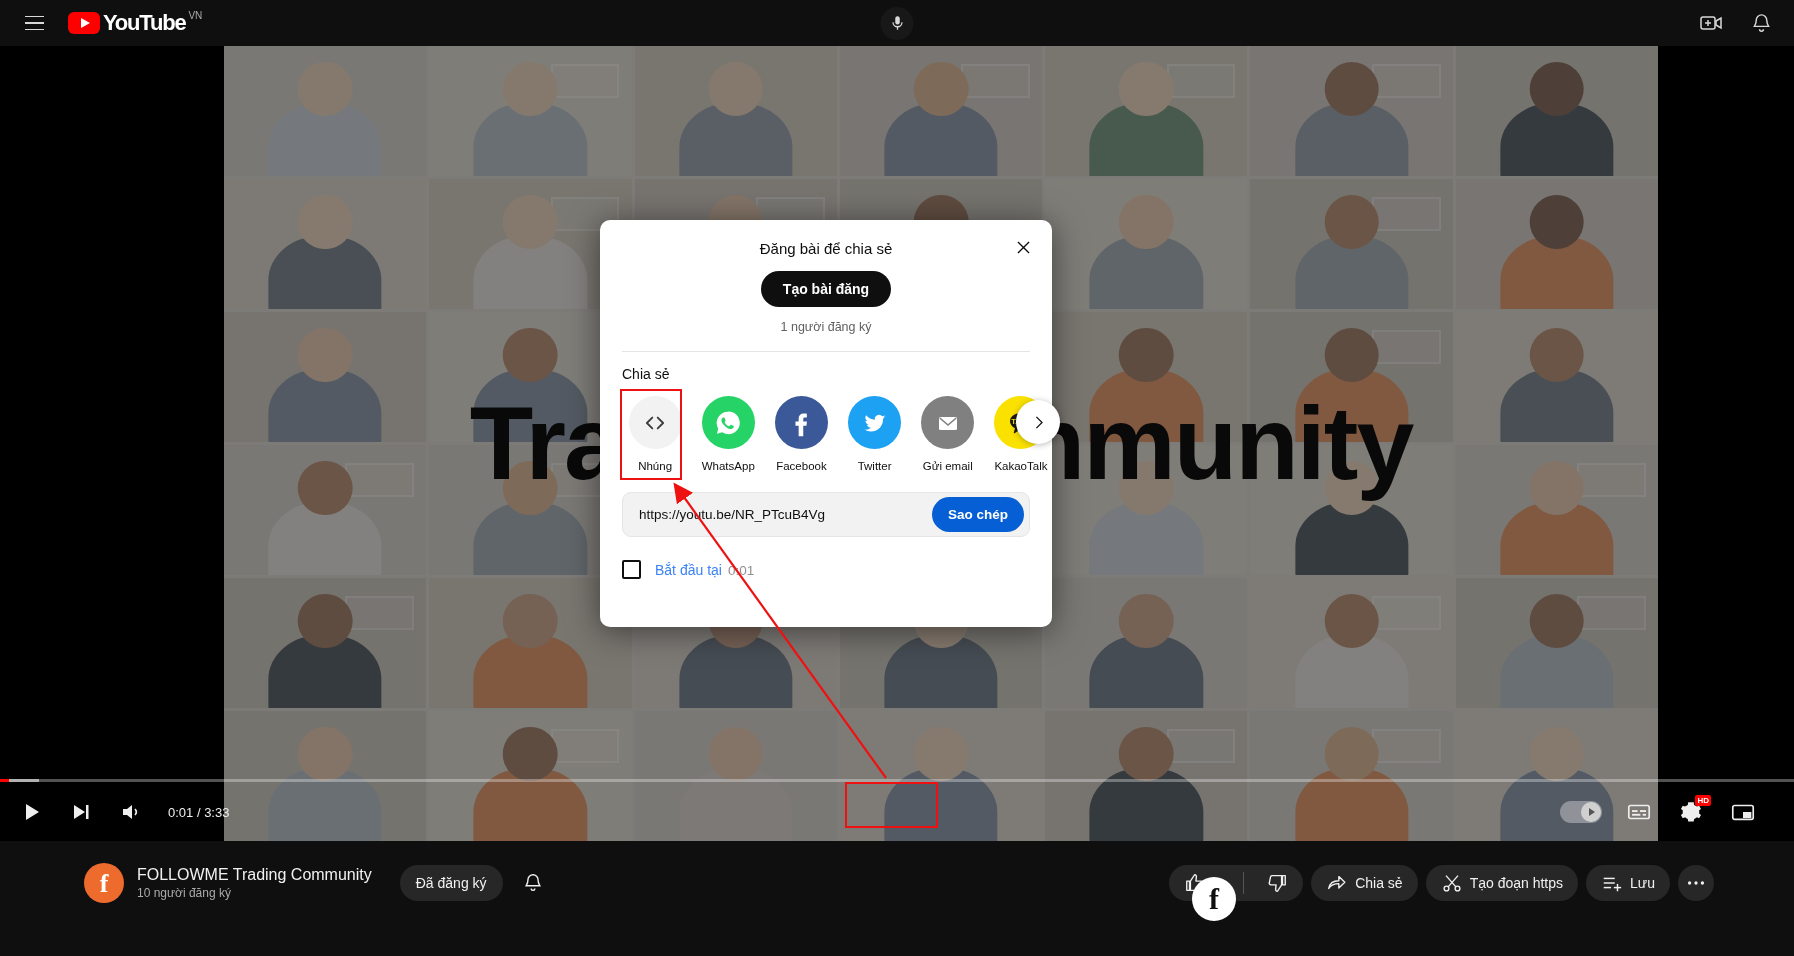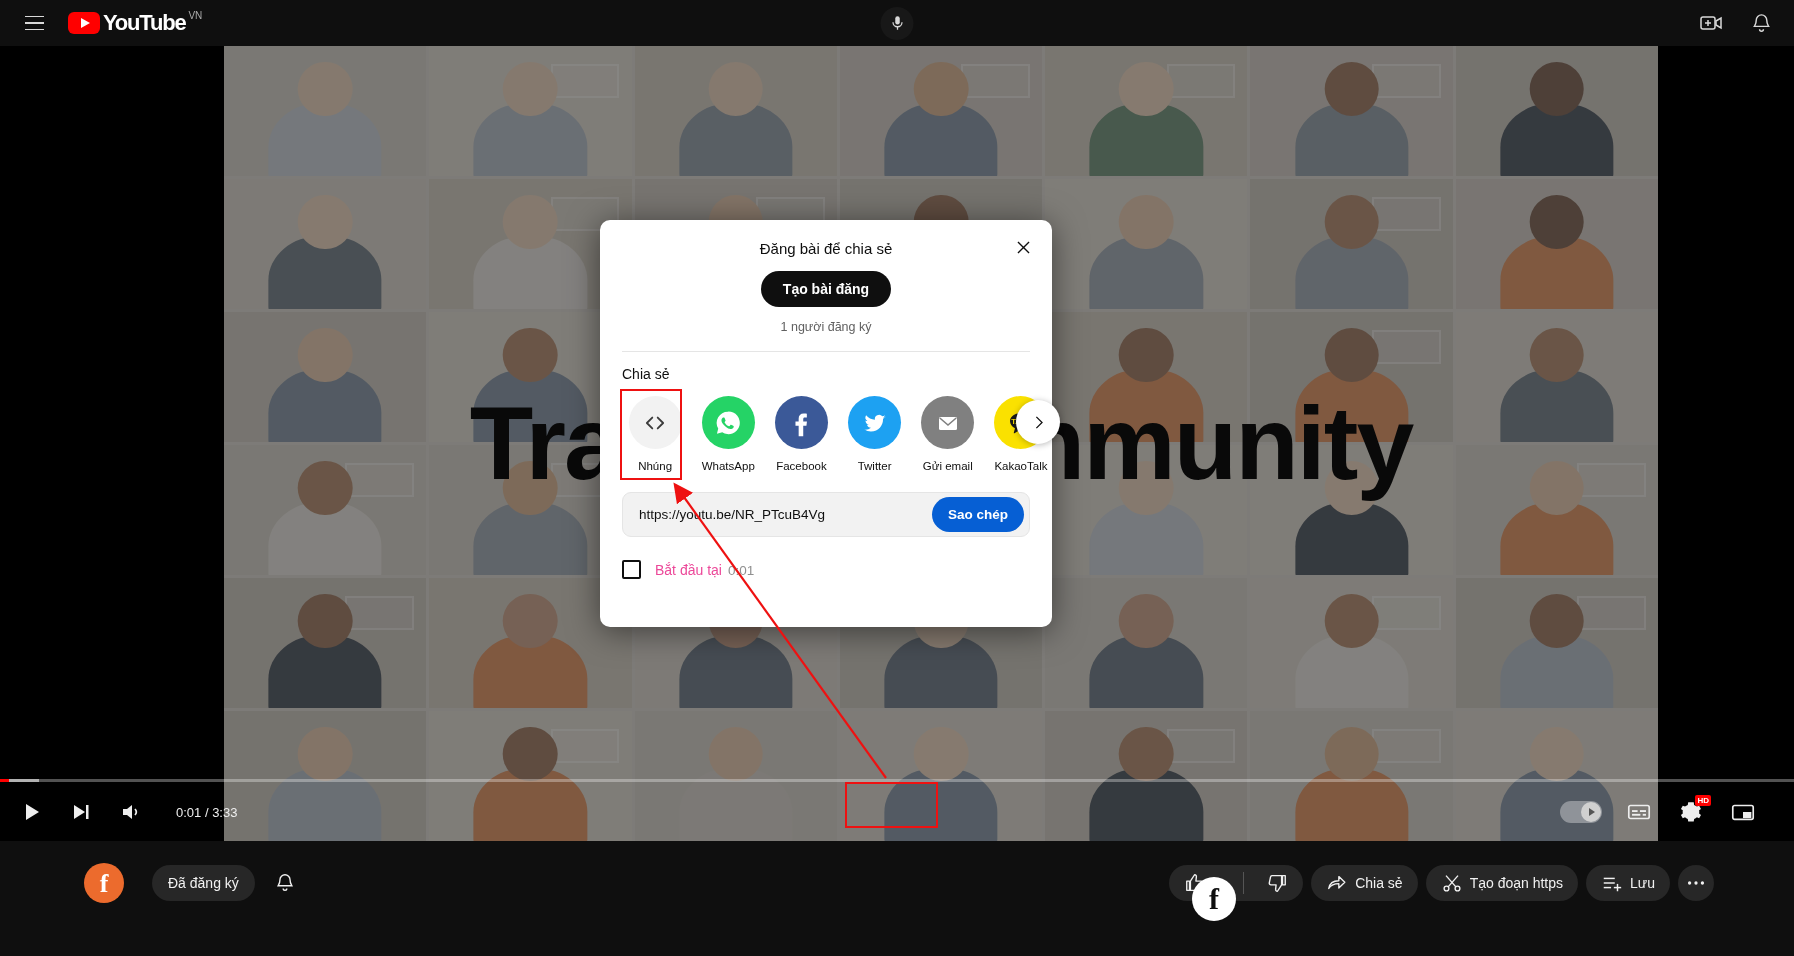--- a/index.html
+++ b/index.html
@@ -84,21 +84,21 @@
     background: rgba(255,255,255,.55);}
   .progress .played { position: absolute; left: 0; top: 0; height: 100%; width: 0.5%;
     background: #ff0000; }
   .ctl-row { position: absolute; left: 0; top: 18px; width: 1794px; height: 46px;
     display: flex; align-items: center; }
   .ctl-left { display: flex; align-items: center; padding-left: 8px; gap: 4px; }
   .ctl-right { margin-left: auto; display: flex; align-items: center;
     padding-right: 28px; gap: 6px; }
   .ctl-btn { width: 46px; height: 46px; display: flex; align-items: center;
     justify-content: center; cursor: pointer; }
-  .time-display { color: #eee; font-size: 13px; margin-left: 18px;
+  .time-display { color: #eee; font-size: 13px; margin-left: 10px;
     font-family: "Liberation Sans", sans-serif; white-space: nowrap; text-align: right; }
   .autoplay-toggle { width: 42px; height: 22px; border-radius: 11px;
     background: rgba(255,255,255,.35); position: relative; cursor: pointer;
     margin-right: 8px; }
   .autoplay-toggle .knob { position: absolute; right: 1px; top: 1px; width: 20px;
     height: 20px; border-radius: 50%; background: #d0d0d0; display:flex;
     align-items:center; justify-content:center; }
   .autoplay-toggle .knob span { width:0;height:0;border-left:6px solid #555;
     border-top:4px solid transparent;border-bottom:4px solid transparent; margin-left:2px;}
   .hd-badge { position: absolute; top: 6px; right: 3px; background: #ff0000;
@@ -163,21 +163,21 @@
     border: 1px solid #e5e5e5; border-radius: 9px; display: flex; align-items: center;
     padding: 0 5px 0 16px; }
   .url-text { flex: 1; font-size: 13.5px; color: #0f0f0f; overflow: hidden;
     white-space: nowrap; text-overflow: ellipsis; }
   .copy-btn { background: #065fd4; color: #fff; border: none; border-radius: 18px;
     height: 35px; padding: 0 16px; font-size: 13.5px; font-weight: bold;
     cursor: pointer; font-family: "Liberation Sans", sans-serif; }
   .start-row { display: flex; align-items: center; gap: 14px; margin: 23px 0 0 22px; }
   .checkbox { width: 19px; height: 19px; border: 2px solid #0f0f0f; border-radius: 2px;
     background: #fff; cursor: pointer; }
-  .start-label { font-size: 14px; color: #ec4899; }
+  .start-label { font-size: 14px; color: #3b82f6; }
   .start-time { font-size: 13.5px; color: #909090; margin-left: 6px; }
 
   
   .anno-box { position: absolute; border: 2px solid #ee1111; z-index: 70;
     pointer-events: none; }
   .anno-arrow { position: absolute; z-index: 70; pointer-events: none; }
 
   
   .watermark { position: absolute; left: 1192px; top: 877px; z-index: 80;
     display: flex; align-items: center; gap: 10px; pointer-events: none; }
@@ -533,20 +533,24 @@
       </div>
     </div>
   </div>
 
   <div class="meta">
     <div class="meta-inner">
       <div class="meta-row">
         <div class="channel-block">
           <div class="avatar">
             <div class="f">f</div>
+          </div>
+          <div>
+            <div class="ch-name">FOLLOWME Trading Community</div>
+            <div class="ch-subs">10 người đăng ký</div>
           </div>
         </div>
         <div class="sub-btn">Đã đăng ký</div>
         <div class="bell-btn">
           <svg width="22" height="22" viewBox="0 0 24 24">
             <path d="M12 3a5.5 5.5 0 0 0-5.5 5.5c0 4-1.5 5.5-2 6.5h15c-.5-1-2-2.5-2-6.5A5.5 5.5 0 0 0 12 3z" fill="none" stroke="#f1f1f1" stroke-width="1.5"></path>
             <path d="M10 18a2 2 0 0 0 4 0" fill="none" stroke="#f1f1f1" stroke-width="1.5"></path>
           </svg>
         </div>
 

